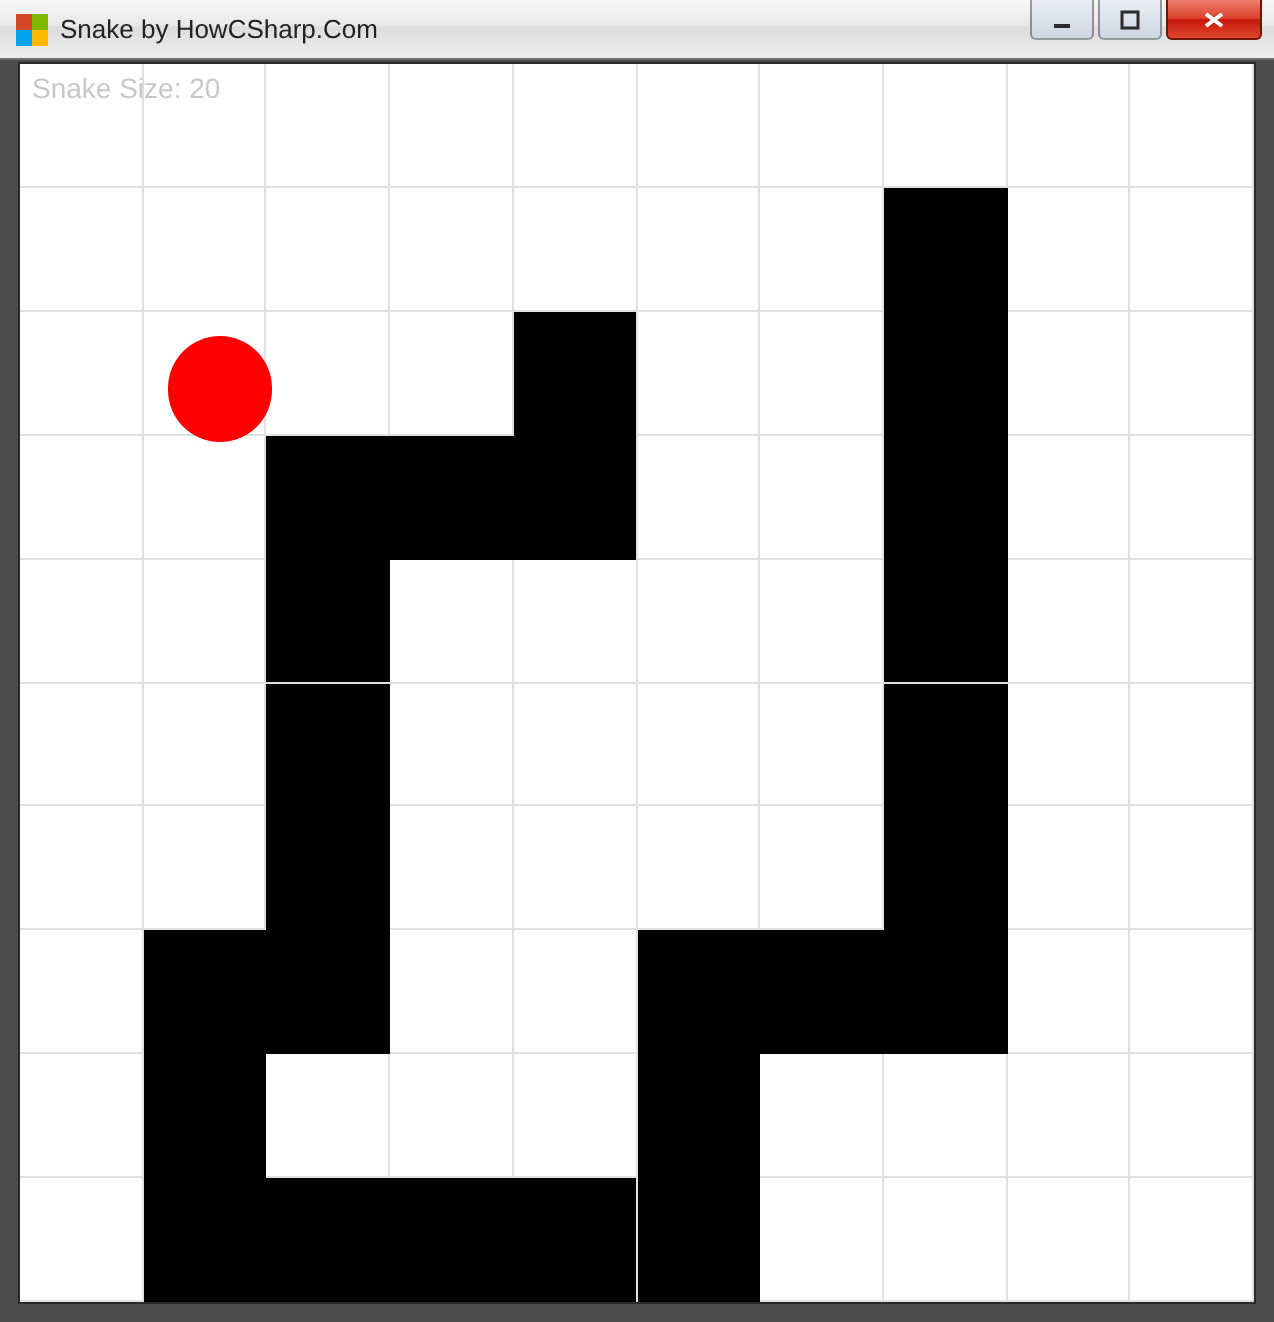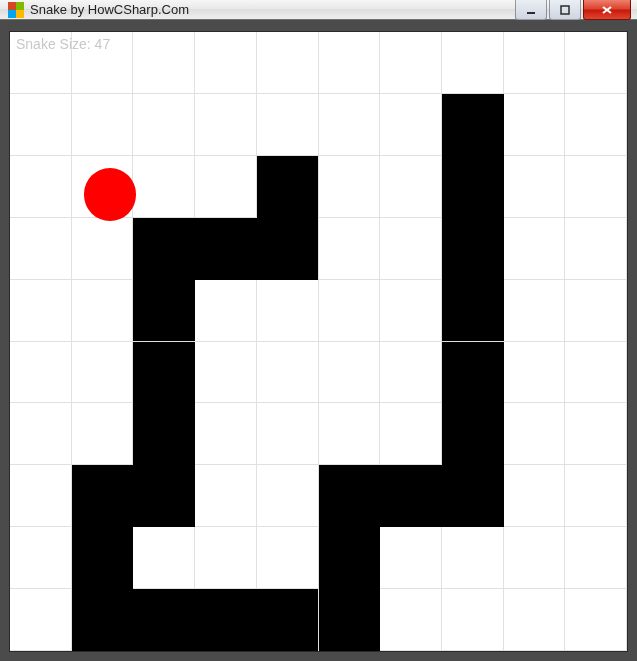--- a/index.html
+++ b/index.html
@@ -17,21 +17,21 @@
     top: 0;
     width: 637px;
     height: 661px;
     background: #4b4b4b;
   }
   .titlebar {
     position: absolute;
     left: 0;
     top: 0;
     width: 637px;
-    height: 20px;
+    height: 30px;
     background: linear-gradient(to bottom, #f6f6f6 0%, #e9e9e9 45%, #dcdcdc 46%, #eeeeee 100%);
     border-bottom: 1px solid #6f6f6f;
     box-sizing: border-box;
   }
   .titlebar-inner {
     display: flex;
     align-items: center;
     height: 100%;
     padding-left: 8px;
   }
@@ -150,21 +150,21 @@
         <svg width="12" height="10">
           <line x1="2" y1="2" x2="10" y2="8" stroke="#fff" stroke-width="2"></line>
           <line x1="10" y1="2" x2="2" y2="8" stroke="#fff" stroke-width="2"></line>
         </svg>
       </div>
     </div>
   </div>
 
   <div class="client">
     <div class="status-label">
-      <span>Snake Size: </span><span>47</span>
+      <span>Snake Size: </span><span>20</span>
     </div>
     <div class="board" id="board" style="grid-template-columns: repeat(10, 1fr); grid-template-rows: repeat(10, 1fr);">
         <div class="cell"></div>
         <div class="cell"></div>
         <div class="cell"></div>
         <div class="cell"></div>
         <div class="cell"></div>
         <div class="cell"></div>
         <div class="cell"></div>
         <div class="cell"></div>

